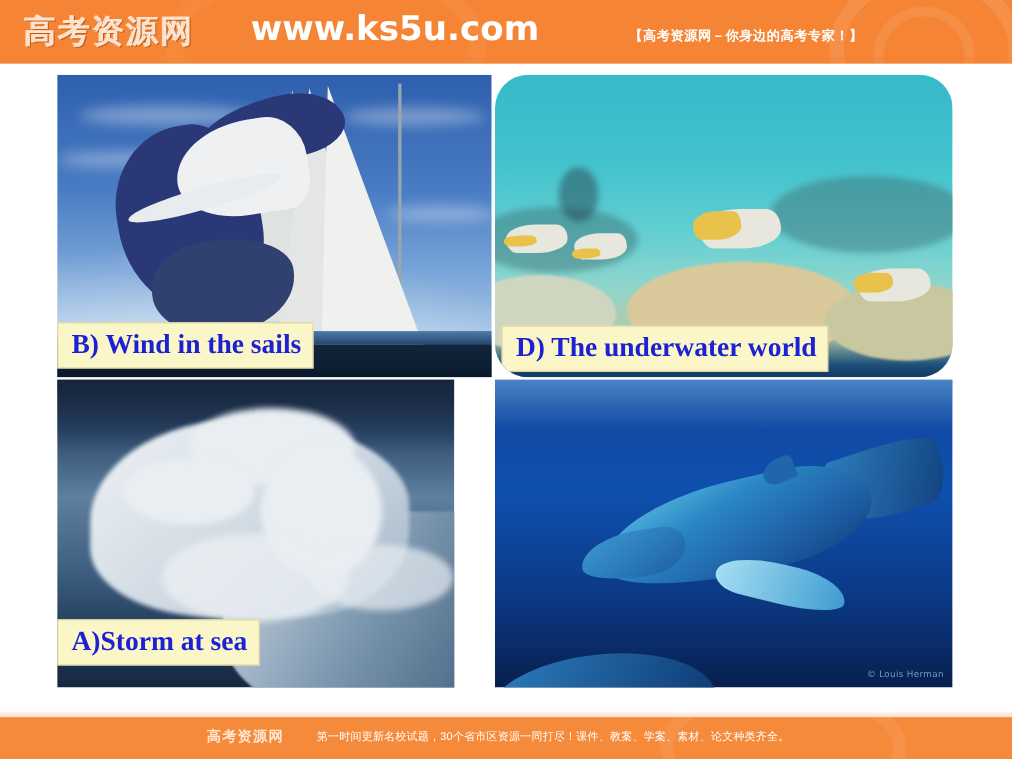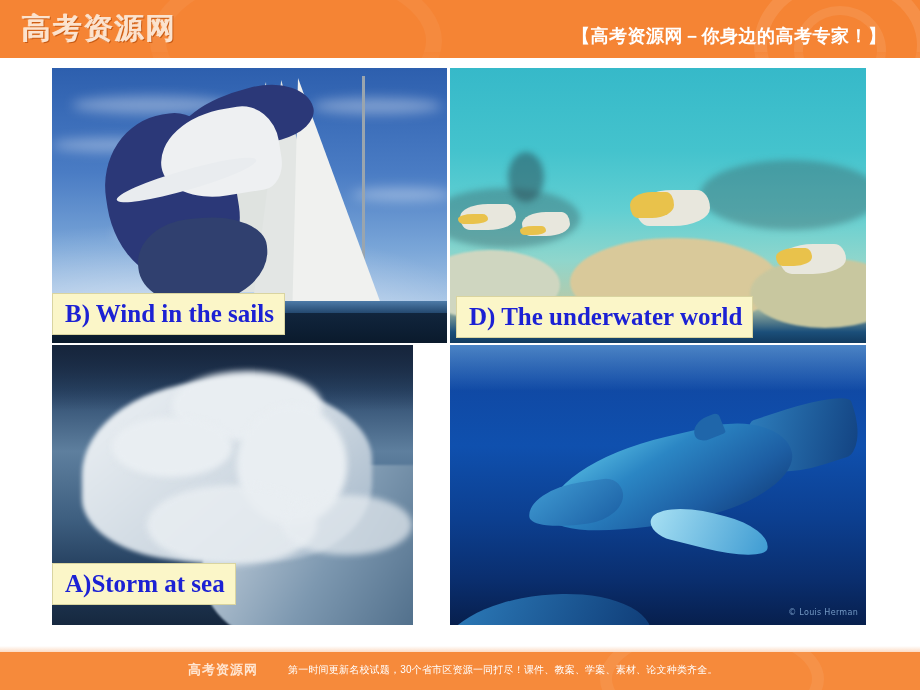--- a/index.html
+++ b/index.html
@@ -65,21 +65,21 @@
     font-size: 31px;
     font-weight: bold;
     color: #ffffff;
     letter-spacing: 0px;
     white-space: nowrap;
   }
   .brand-slogan {
     position: absolute;
     left: 572px; top: 24px;
     font-family: "DejaVu Sans", sans-serif;
-    font-size: 18px;
+    font-size: 12px;
     font-weight: bold;
     color: #ffffff;
     letter-spacing: 0.5px;
     white-space: nowrap;
   }
   .header-fade {
     position: absolute;
     left: 0; top: 52px;
     width: 920px; height: 10px;
     background: linear-gradient(to bottom, rgba(245,132,52,0.55), rgba(255,255,255,0));
@@ -96,21 +96,21 @@
   .photo-grid {
     position: absolute;
     left: 52px; top: 10px;
     width: 814px; height: 557px;
   }
   .cell {
     position: absolute;
     overflow: hidden;
   }
   .cell-tl { left: 0;   top: 0;   width: 395px; height: 275px; }
-  .cell-tr { left: 398px; top: 0;   width: 416px; height: 275px; }
+  .cell-tr { left: 398px; top: 0;   width: 416px; height: 275px; border-radius: 30px; }
   .cell-bl { left: 0;   top: 277px; width: 361px; height: 280px; }
   .cell-br { left: 398px; top: 277px; width: 416px; height: 280px; }
 
   .photo { position: absolute; left: 0; top: 0; width: 100%; height: 100%; }
 
   
   .sky-sail {
     background:
       radial-gradient(ellipse 150% 70% at 30% 95%, rgba(255,255,255,0.55) 0%, rgba(255,255,255,0) 55%),
       linear-gradient(to bottom, #2d5fae 0%, #4a7cc4 38%, #7aa6d8 66%, #a9c6e6 86%, #143a63 92%, #0d2744 100%);
@@ -386,20 +386,21 @@
   }
 </style>
 </head>
 <body>
 
 <div class="header-bar">
   <div class="header-swirl3"></div>
   <div class="header-swirl"></div>
   <div class="header-swirl2"></div>
   <div class="brand-cn">高考资源网</div>
+  <div class="brand-url">www.ks5u.com</div>
   <div class="brand-slogan">【高考资源网－你身边的高考专家！】</div>
 </div>
 <div class="header-fade"></div>
 
 <div class="slide-body">
   <div class="photo-grid">
 
     <div class="cell cell-tl">
       <div class="photo sky-sail">
         <div class="cloud-wisp" style="left:20px;  top:28px;  width:160px; height:18px;"></div>

